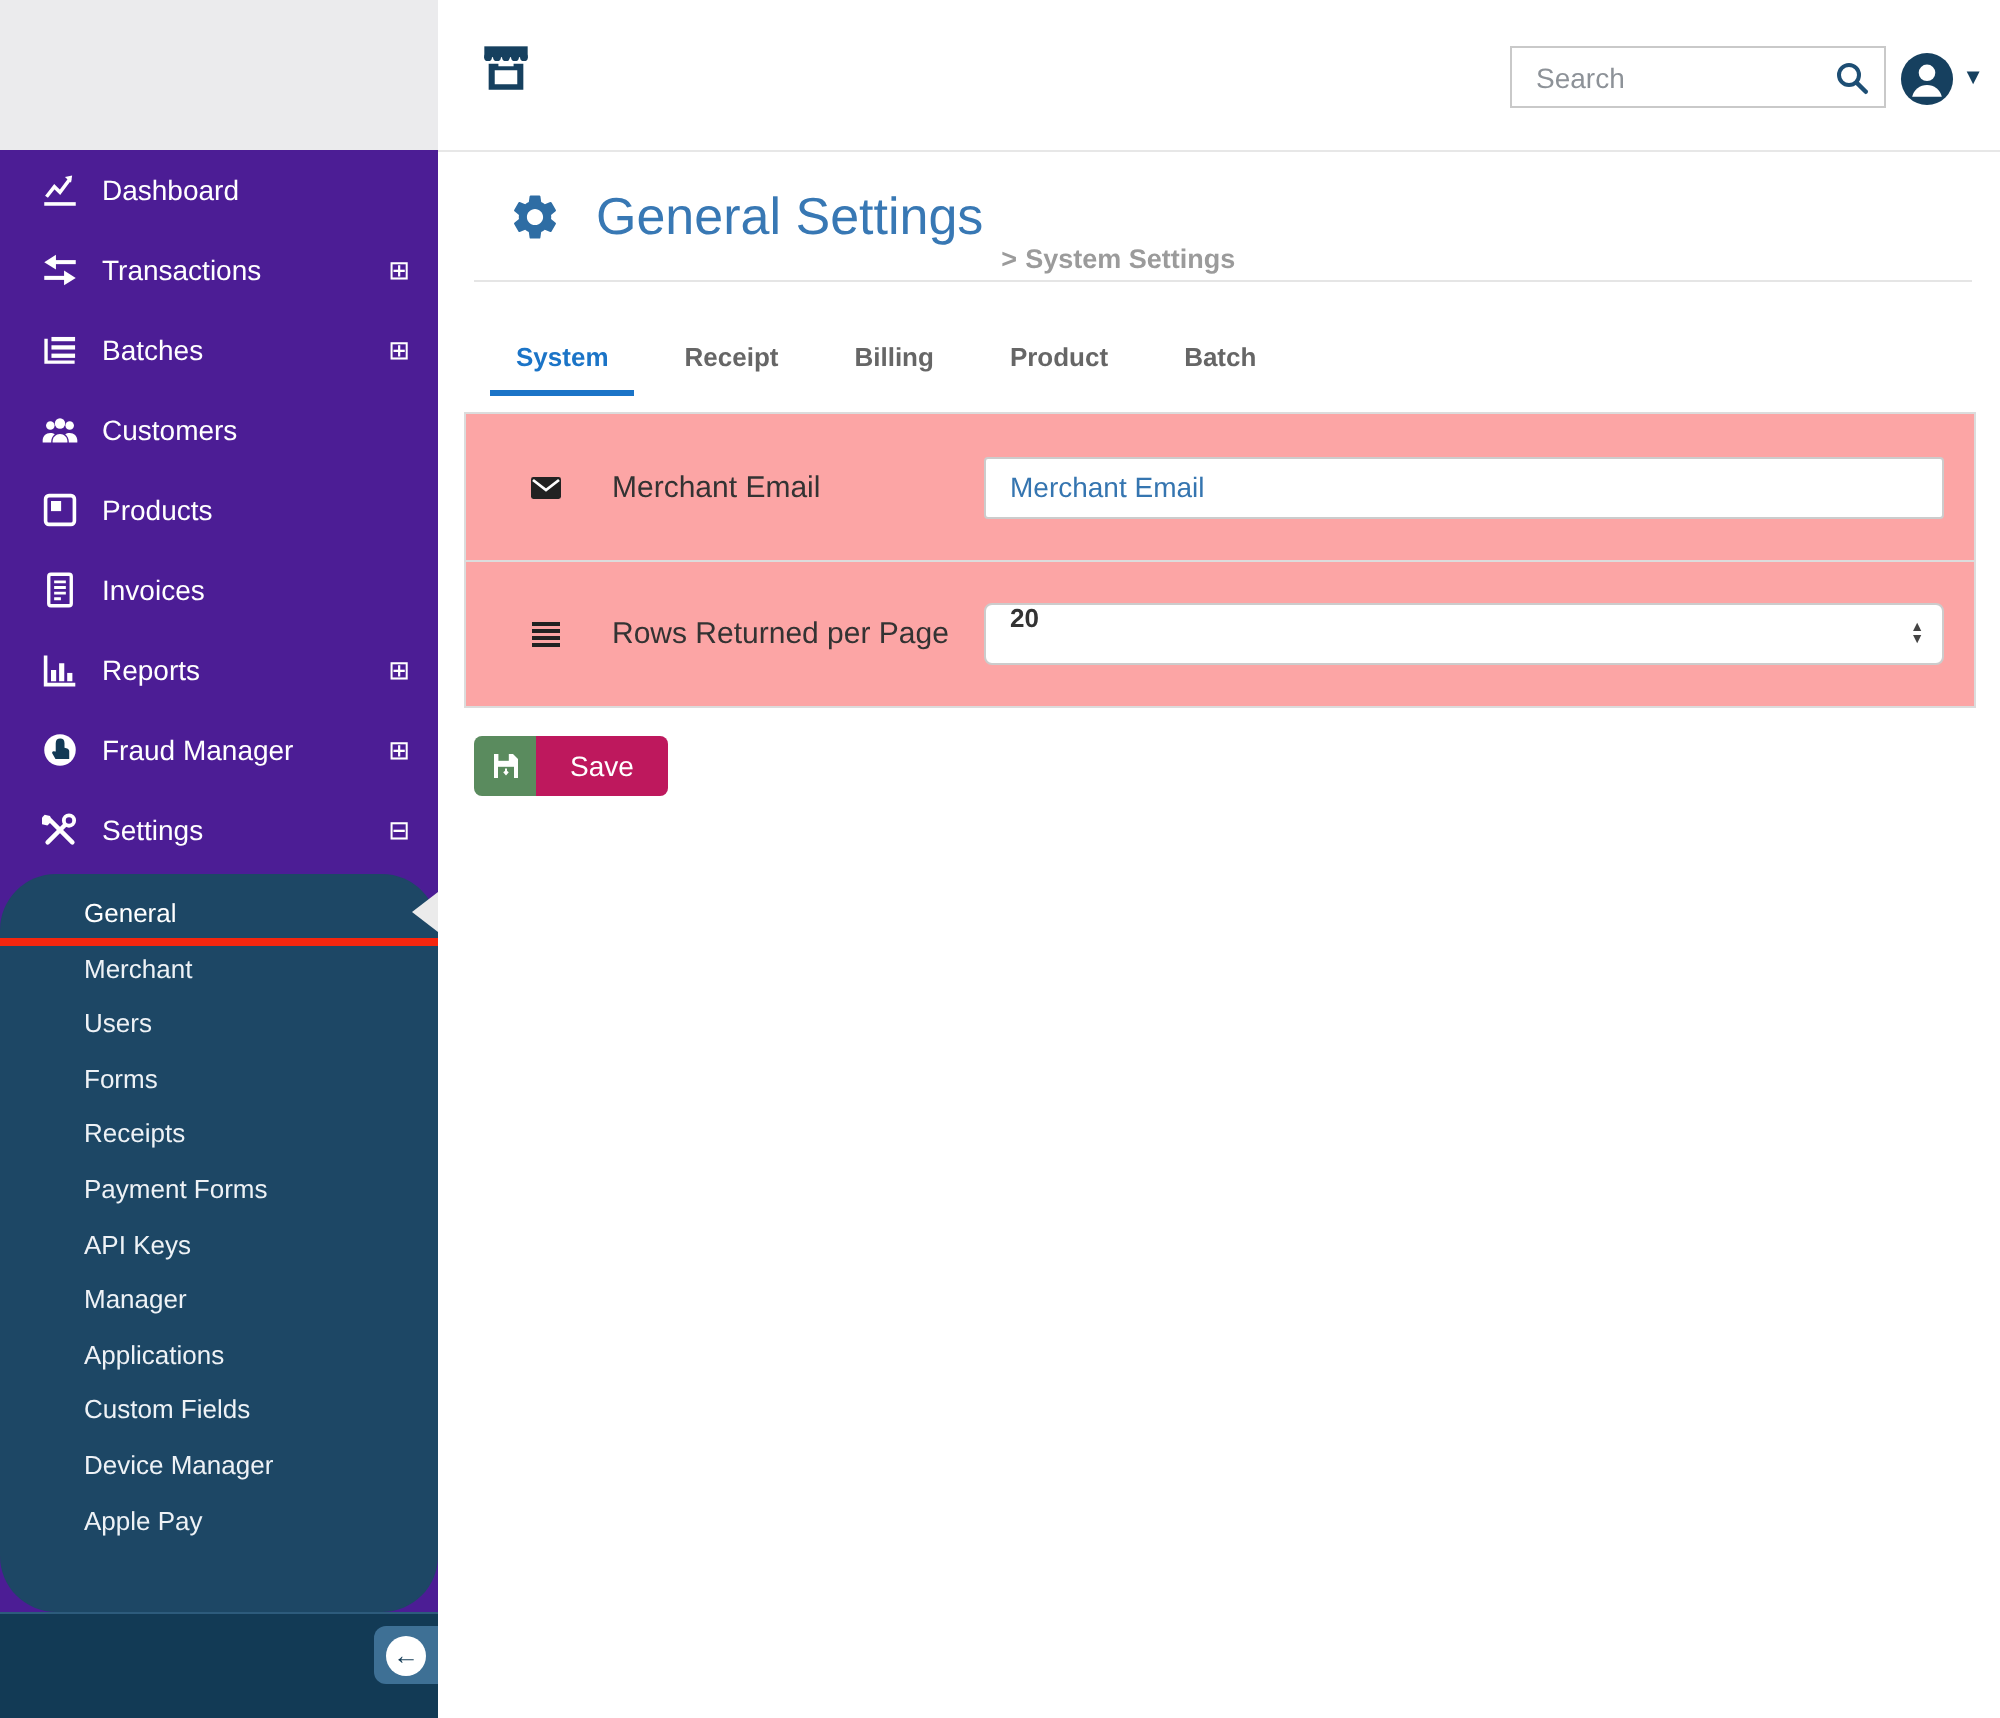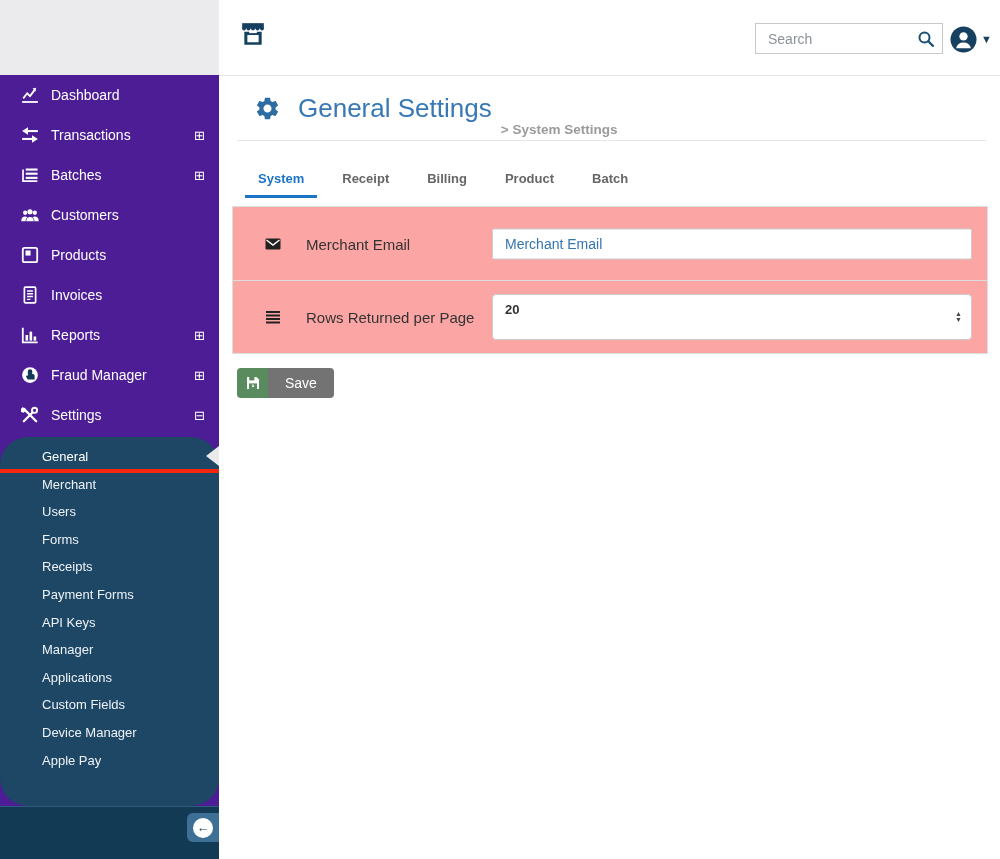--- a/index.html
+++ b/index.html
@@ -49,27 +49,27 @@
   .tab.active { color:#1b74c7; border-bottom:3px solid #1b74c7; padding-bottom:9px; }
 
   .card { margin:8px 12px 0 13px; border:1px solid #dcdcdc; background:#fca5a5; }
   .form-row { position:relative; height:73px; }
   .form-row + .form-row { border-top:1px solid #dcdcdc; }
   .row-icon { position:absolute; left:32px; top:50%; transform:translateY(-50%); width:16px; height:14px; display:inline-flex; }
   .row-label { position:absolute; left:73px; top:50%; transform:translateY(-50%); font-size:15px; color:#333; }
   .row-control { position:absolute; left:259px; right:15px; top:50%; transform:translateY(-50%); }
   .row-input { width:100%; height:31px; border:1px solid #ccc; border-radius:2px; padding:0 12px; font-size:14px; font-family:inherit; color:#333; outline:none; }
   .row-input::placeholder { color:#3575b0; opacity:1; }
-  .row-select { position:relative; width:100%; height:46px; border:1px solid #ccc; border-radius:4px; padding:0 26px 16px 12px; display:flex; align-items:center; font-size:13px; font-weight:bold; color:#333; cursor:pointer; background:#fff; }
+  .row-select { position:relative; width:100%; height:31px; border:1px solid #ccc; border-radius:4px; padding:0 26px 16px 12px; display:flex; align-items:center; font-size:13px; font-weight:bold; color:#333; cursor:pointer; background:#fff; }
   .stepper { position:absolute; right:9px; top:50%; transform:translateY(-50%); display:flex; flex-direction:column; align-items:center; color:#444; }
   .stepper span { font-size:7px; line-height:6px; }
 
   .save-btn { display:inline-flex; margin:14px 0 0 18px; height:30px; border:none; border-radius:4px; overflow:hidden; cursor:pointer; padding:0; font-family:inherit; }
   .save-icon-seg { width:31px; background:#5a8b5e; display:flex; align-items:center; justify-content:center; }
-  .save-label { background:#737373; color:#fff; font-size:14px; padding:0 17px; line-height:30px; }
+  .save-label { background:#be185d; color:#fff; font-size:14px; padding:0 17px; line-height:30px; }
 </style>
 </head>
 <body>
 
 <div class="app">
 
   <aside class="sidebar">
     <div class="logo-area"></div>
 
     <nav>

